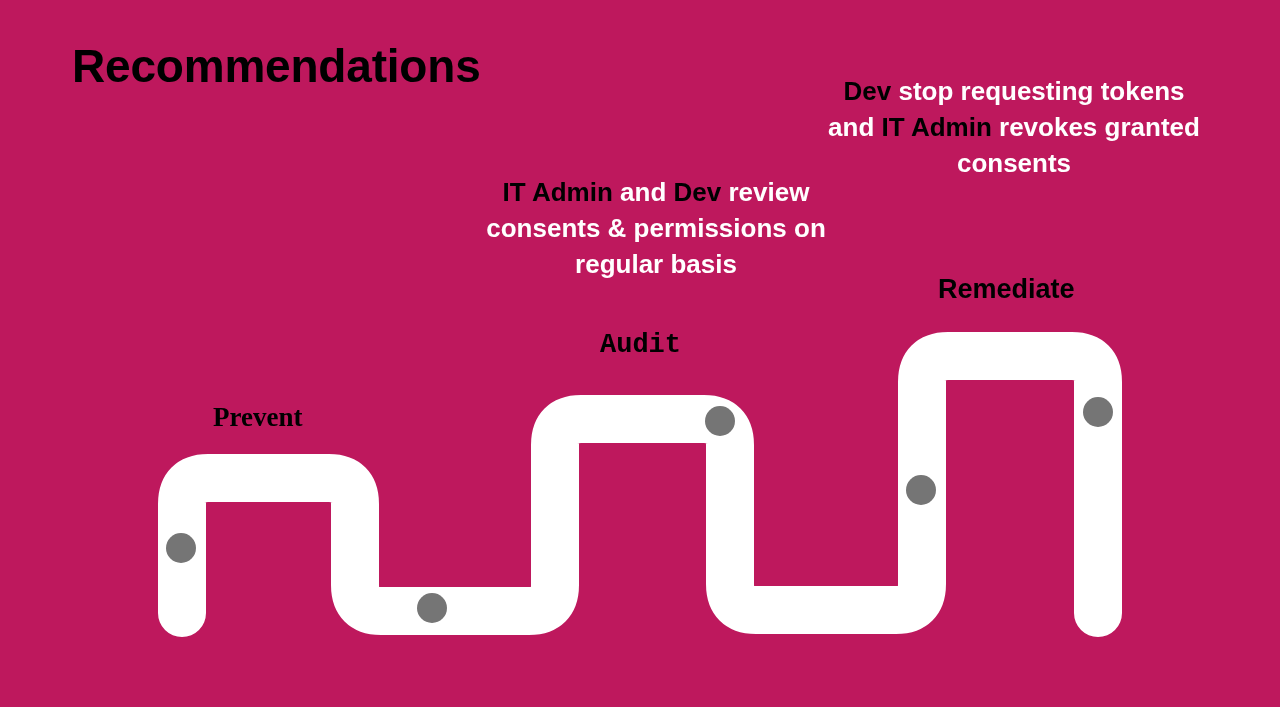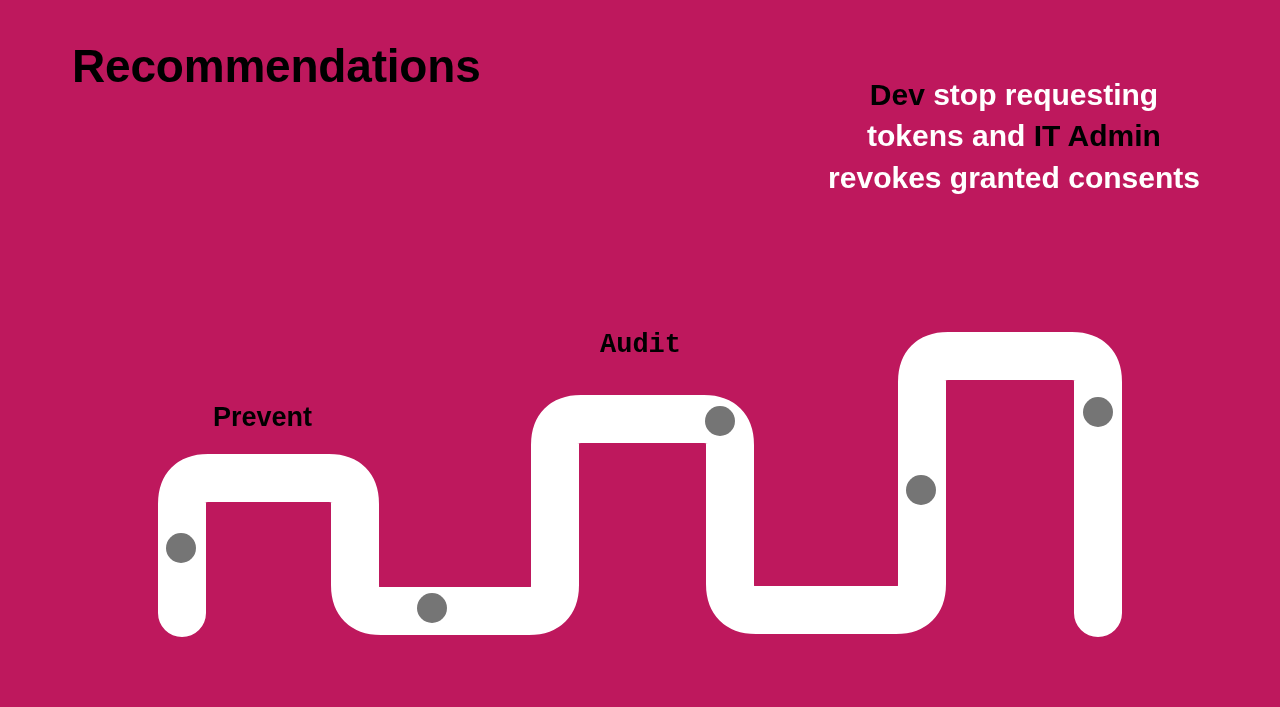--- a/index.html
+++ b/index.html
@@ -31,27 +31,27 @@
     white-space: nowrap;
   }
   .stage-label {
     position: absolute;
     font-size: 27px;
     font-weight: bold;
     color: #000000;
     white-space: nowrap;
     text-align: center;
   }
-  #stage-label-prevent { left: 213px; top: 402px; }
+  #stage-label-prevent { left: 213px; top: 402px; font-family: Liberation Serif, serif; }
   #stage-label-audit   { left: 600px; top: 330px; font-family: Liberation Mono, monospace; }
   #stage-label-remediate { left: 938px; top: 274px; }
 
   .caption {
     position: absolute;
-    font-size: 30px;
+    font-size: 26px;
     font-weight: bold;
     color: #FFFFFF;
     line-height: 1.38;
     text-align: center;
   }
   .caption .emph { color: #000000; }
 
   #caption-prevent   { left: 96px;  top: 290px; width: 372px; }
   #caption-audit     { left: 470px; top: 175px; width: 372px; }
   #caption-remediate { left: 828px; top: 74px;  width: 372px; }
@@ -77,16 +77,18 @@
         <circle cx="720" cy="421" r="15" fill="#757575"></circle>
         <circle cx="921" cy="490" r="15" fill="#757575"></circle>
         <circle cx="1098" cy="412" r="15" fill="#757575"></circle>
       </g>
   </svg>
 
   <div id="page-title">Recommendations</div>
 
   <div class="stage-label" id="stage-label-prevent">Prevent</div>
   <div class="stage-label" id="stage-label-audit">Audit</div>
+  <div class="stage-label" id="stage-label-remediate">Remediate</div>
 
+  <div class="caption" id="caption-audit"><span class="emph">IT Admin</span><span> and </span><span class="emph">Dev</span><span> review consents &amp; permissions on regular basis</span></div>
   <div class="caption" id="caption-remediate"><span class="emph">Dev</span><span> stop requesting tokens and </span><span class="emph">IT Admin</span><span> revokes granted consents</span></div>
 
 </div>
 
 </body></html>

